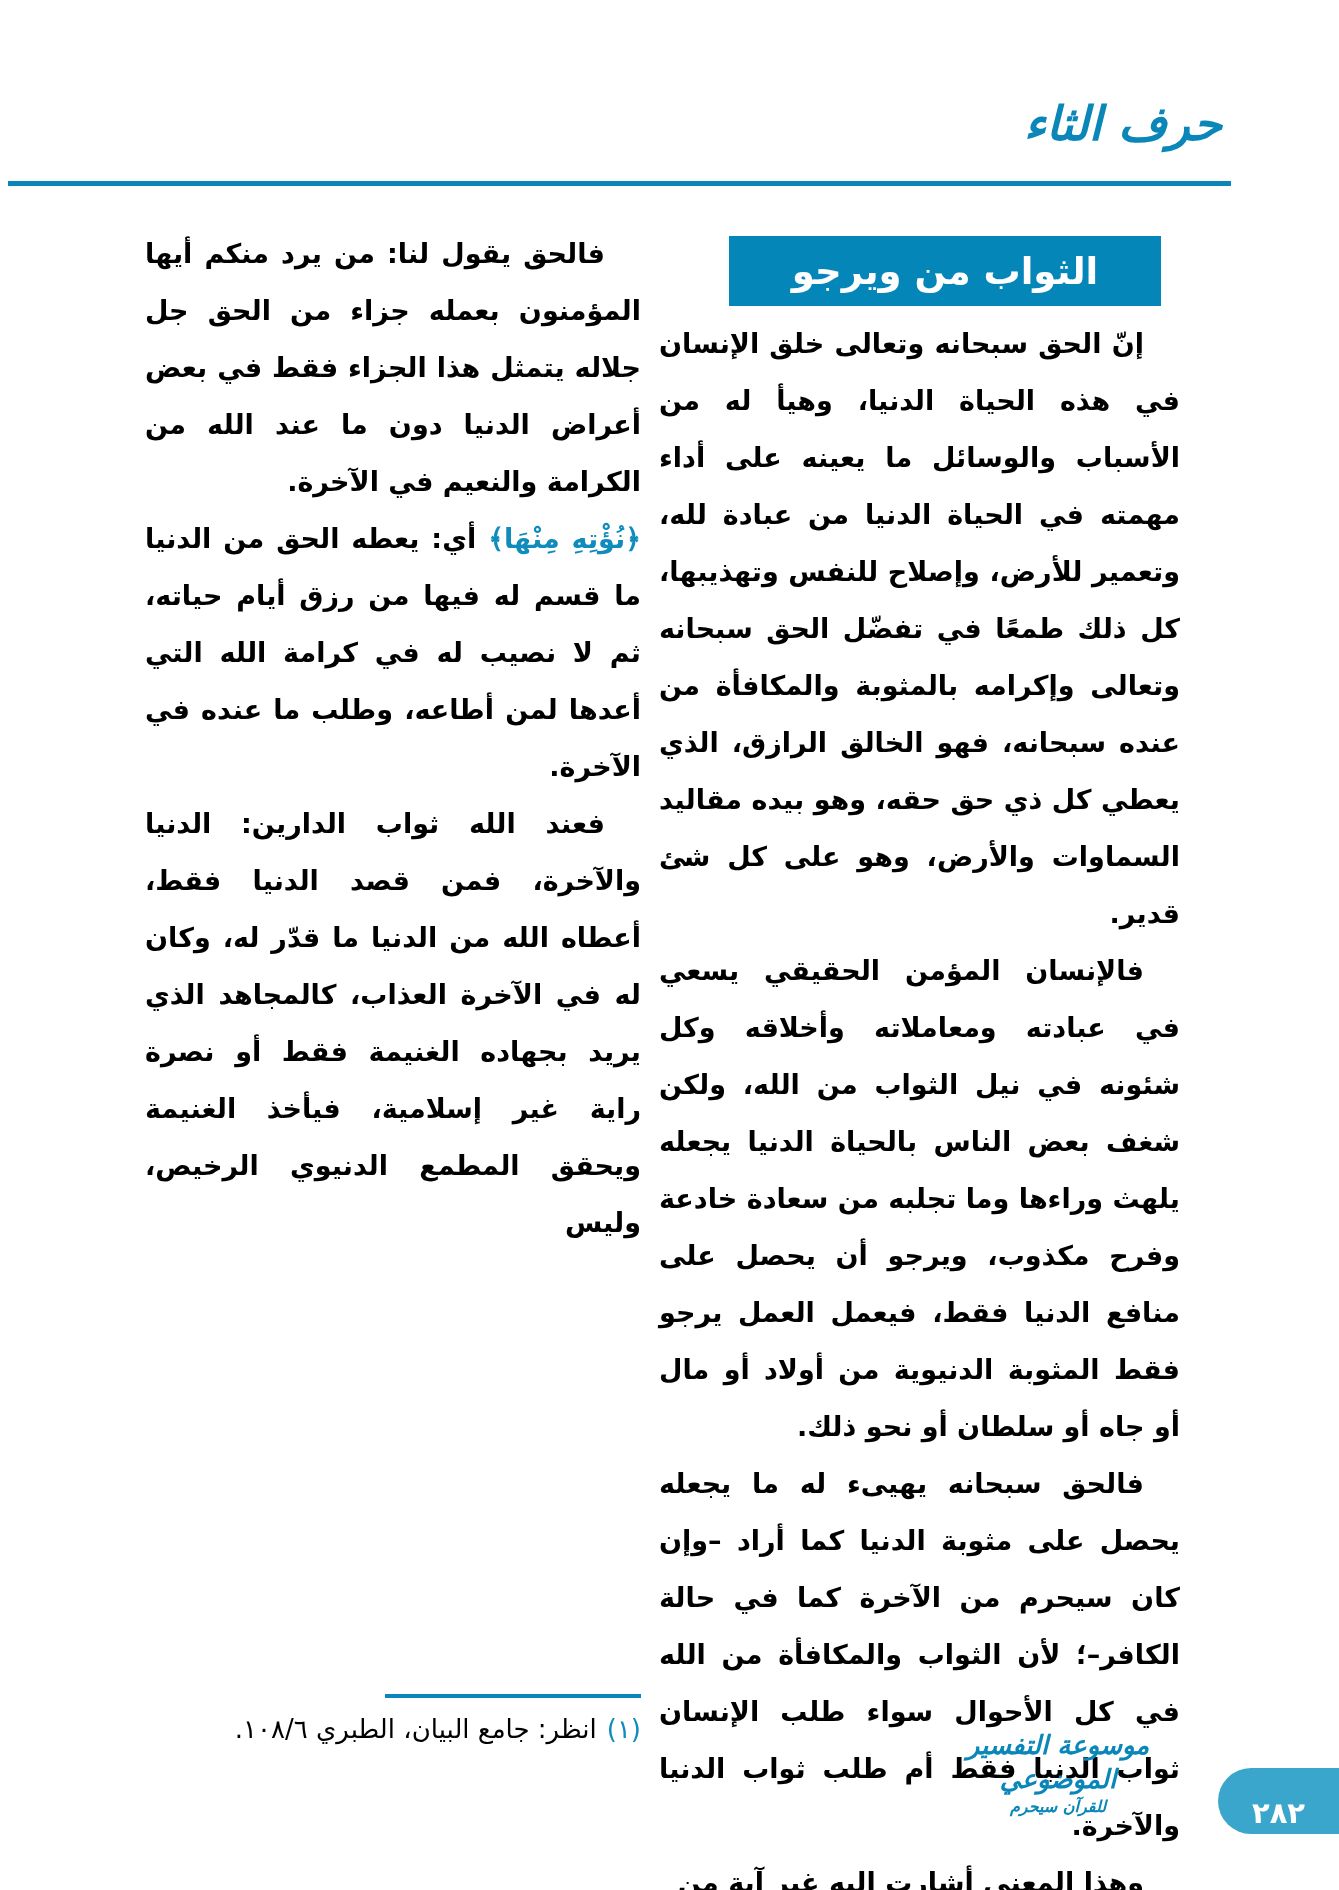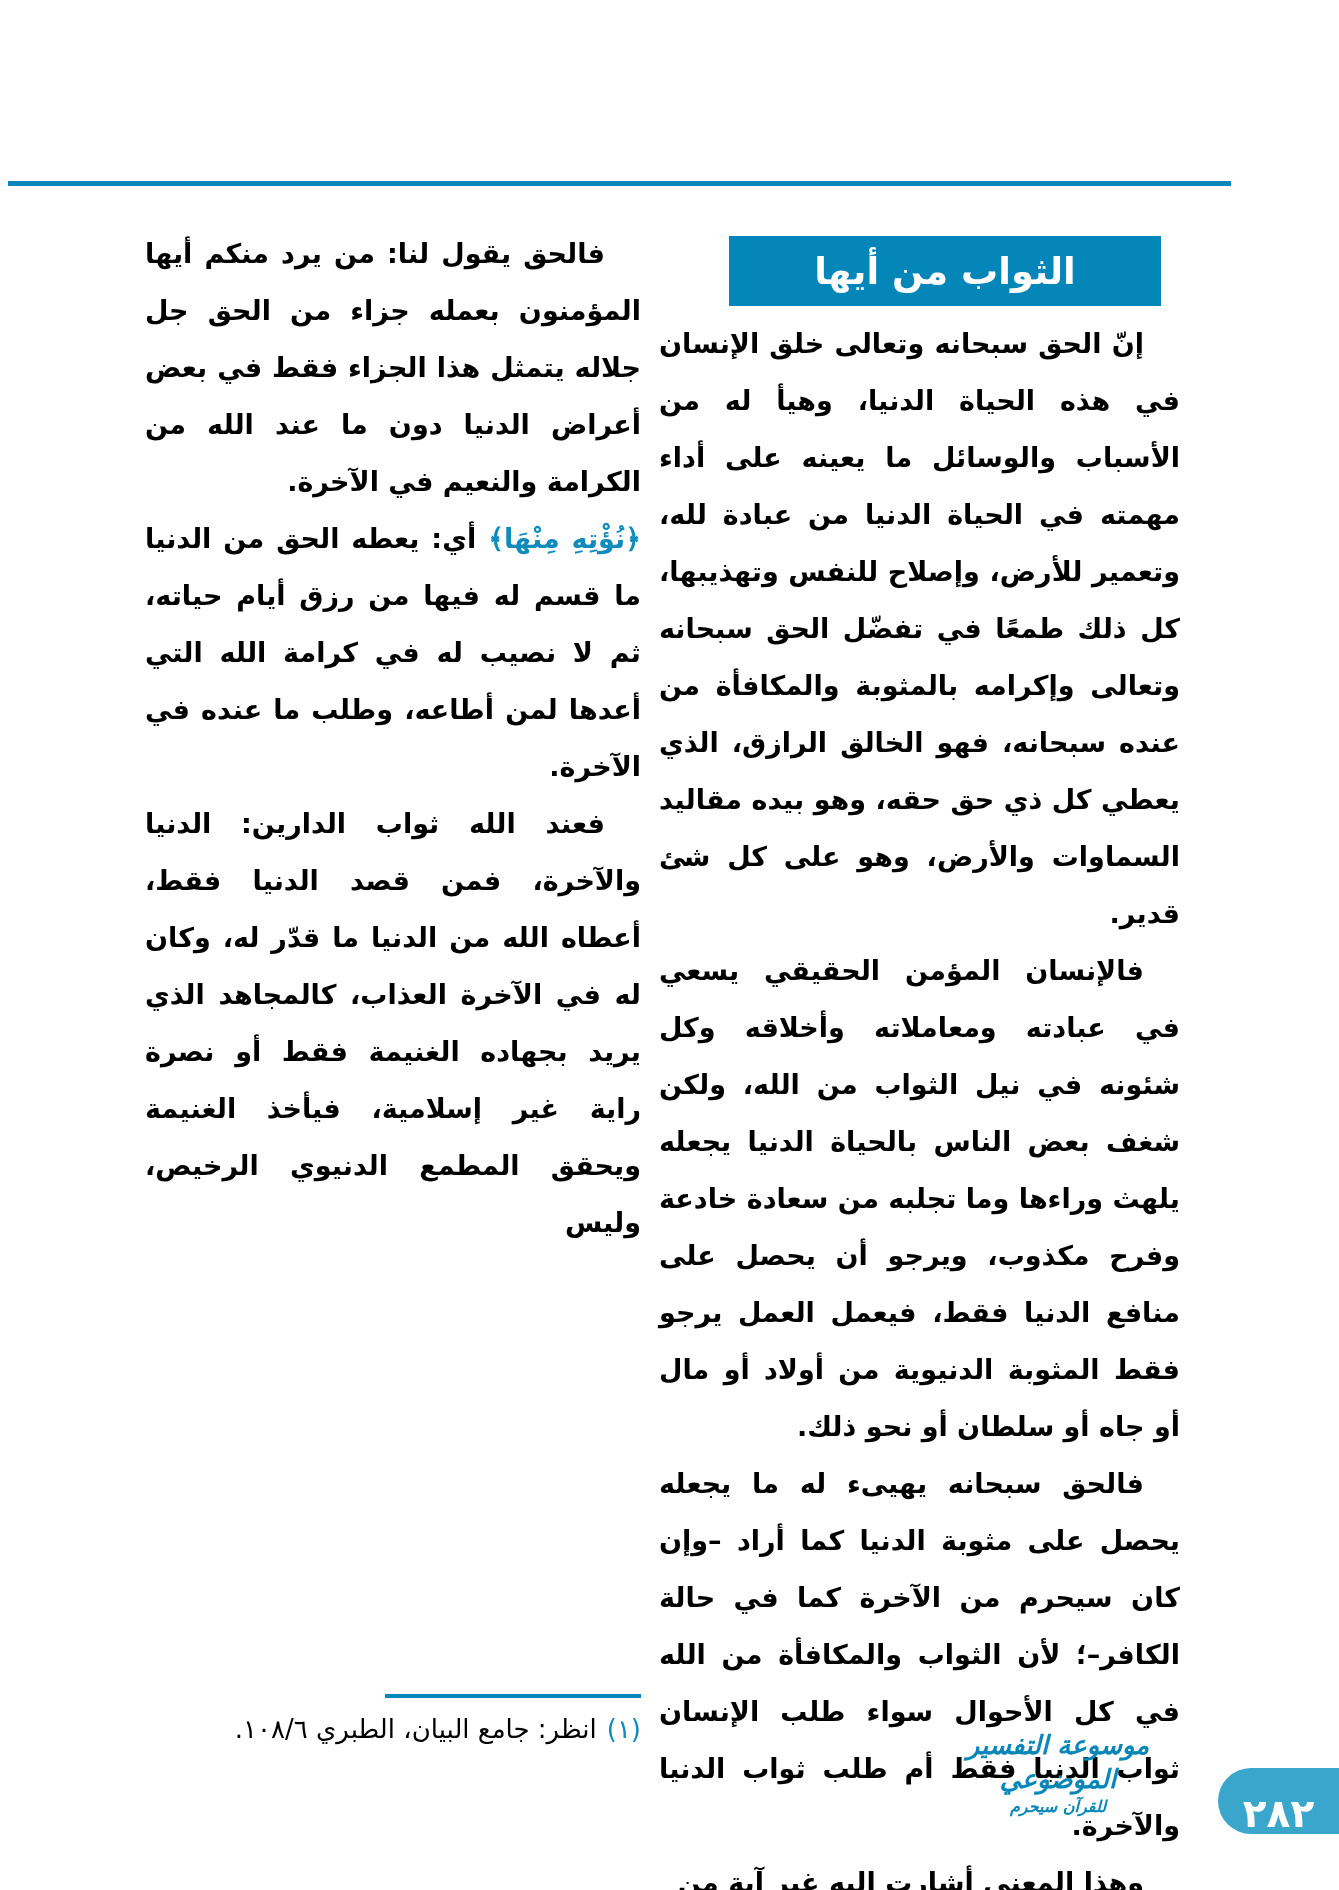--- a/index.html
+++ b/index.html
@@ -66,32 +66,33 @@
     color:#0a87b8; text-align:center; font-style:italic; font-weight:bold;
   }
   .footer-logo .logo-line1 { font-size:26px; line-height:34px; letter-spacing:-1px; }
   .footer-logo .logo-line2 { font-size:16px; line-height:22px; }
 
   .page-badge {
     position:absolute; top:1768px; right:0; width:121px; height:66px;
     background:#3ba6cb; border-radius:33px 0 0 33px;
     display:flex; align-items:center; justify-content:center;
   }
-  .page-badge span { color:#ffffff; font-size:39px; font-weight:bold; letter-spacing:4px;margin-top:24px; }
+  .page-badge span { color:#ffffff; font-size:29px; font-weight:bold; letter-spacing:4px;margin-top:24px; }
 </style>
 </head>
 <body>
 
 <div class="page">
 
+  <div class="chapter-title">حرف الثاء</div>
 
   <div class="header-rule"></div>
 
   <div class="col col-right">
-    <div class="section-title">الثواب من أيها</div>
+    <div class="section-title">الثواب من ويرجو</div>
     <div class="paragraphs">
         <p class="para indent"><span class="seg-normal">إنّ الحق سبحانه وتعالى خلق الإنسان في هذه الحياة الدنيا، وهيأ له من الأسباب والوسائل ما يعينه على أداء مهمته في الحياة الدنيا من عبادة لله، وتعمير للأرض، وإصلاح للنفس وتهذيبها، كل ذلك طمعًا في تفضّل الحق سبحانه وتعالى وإكرامه بالمثوبة والمكافأة من عنده سبحانه، فهو الخالق الرازق، الذي يعطي كل ذي حق حقه، وهو بيده مقاليد السماوات والأرض، وهو على كل شئ قدير.</span></p>
         <p class="para indent"><span class="seg-normal">فالإنسان المؤمن الحقيقي يسعي في عبادته ومعاملاته وأخلاقه وكل شئونه في نيل الثواب من الله، ولكن شغف بعض الناس بالحياة الدنيا يجعله يلهث وراءها وما تجلبه من سعادة خادعة وفرح مكذوب، ويرجو أن يحصل على منافع الدنيا فقط، فيعمل العمل يرجو فقط المثوبة الدنيوية من أولاد أو مال أو جاه أو سلطان أو نحو ذلك.</span></p>
         <p class="para indent"><span class="seg-normal">فالحق سبحانه يهيىء له ما يجعله يحصل على مثوبة الدنيا كما أراد –وإن كان سيحرم من الآخرة كما في حالة الكافر–؛ لأن الثواب والمكافأة من الله في كل الأحوال سواء طلب الإنسان ثواب الدنيا فقط أم طلب ثواب الدنيا والآخرة.</span></p>
         <p class="para indent"><span class="seg-normal">وهذا المعنى أشارت إليه غير آية من</span></p>
       </div>
   </div>
 
   <div class="col col-left">
     <div class="paragraphs">

